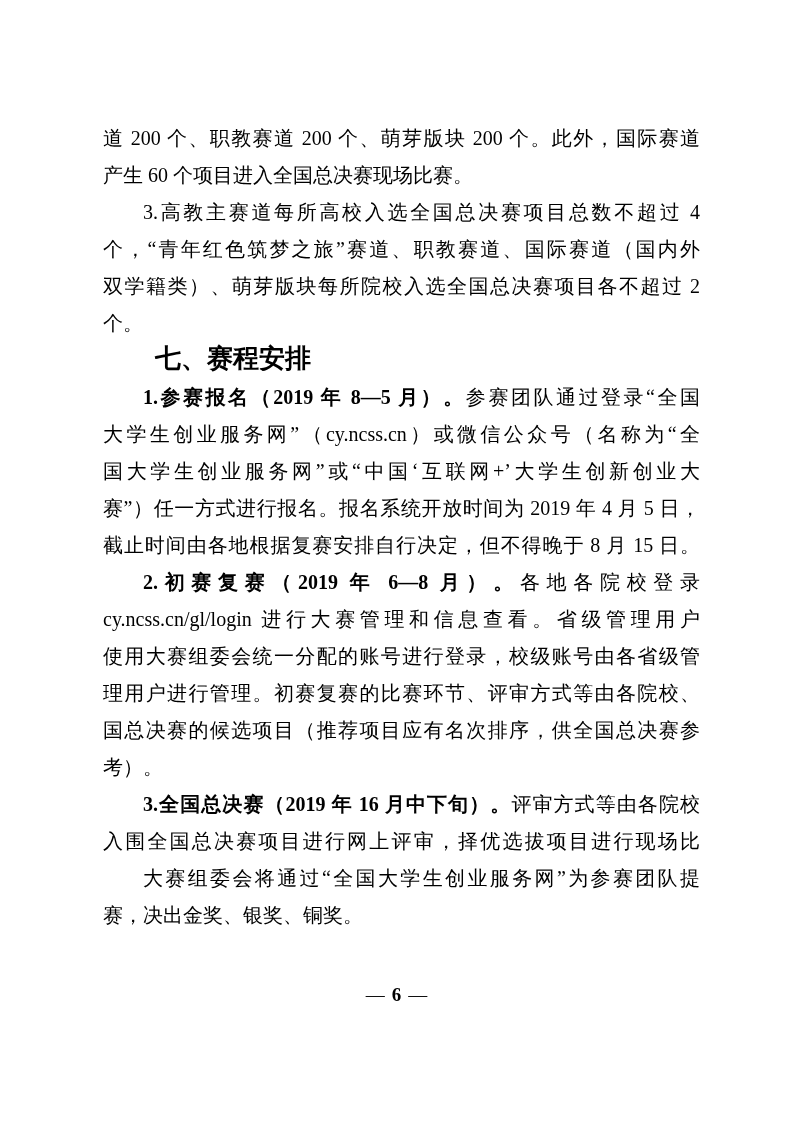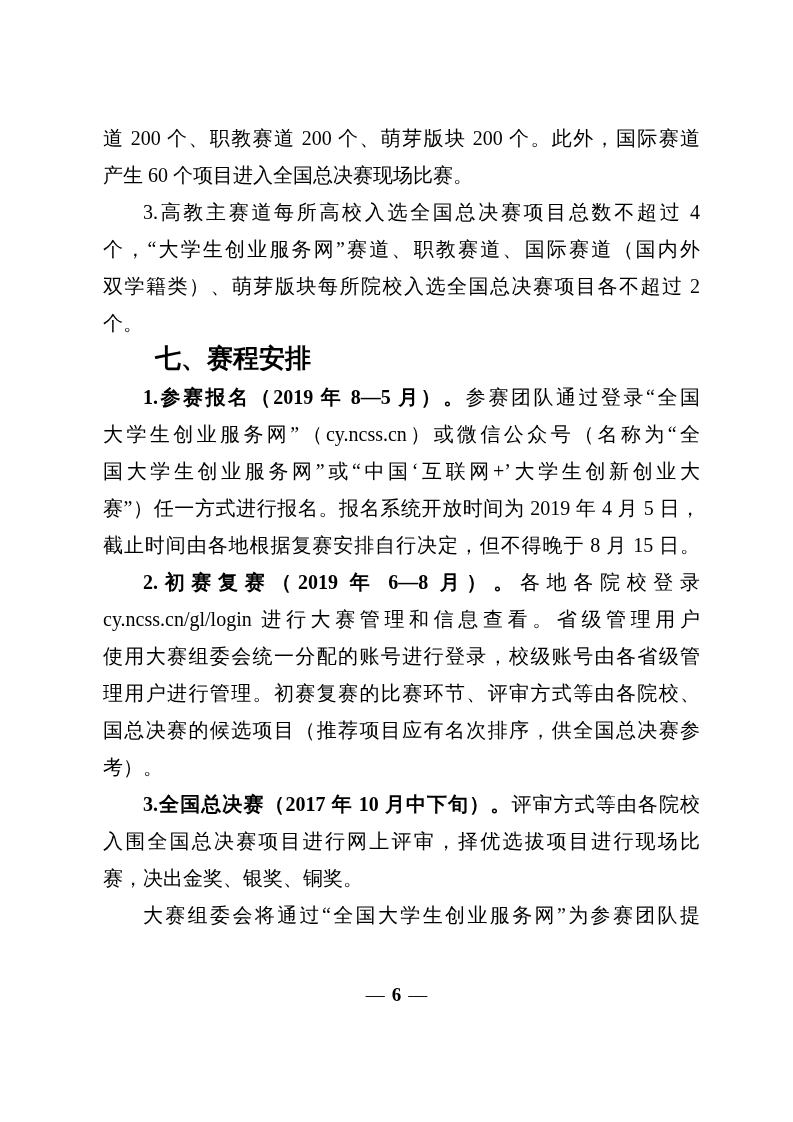--- a/index.html
+++ b/index.html
@@ -62,43 +62,43 @@
 </style>
 </head>
 <body>
 
 <div class="page">
   <div class="content">
 
     <div class="ln fill"><span>道 200 个、职教赛道 200 个、萌芽版块 200 个。此外，国际赛道</span></div>
     <div class="ln"><span>产生 60 个项目进入全国总决赛现场比赛。</span></div>
     <div class="ln fill ind"><span>3.高教主赛道每所高校入选全国总决赛项目总数不超过 4</span></div>
-    <div class="ln fill"><span>个，“大学生创业服务网”赛道、职教赛道、国际赛道（国内外</span></div>
+    <div class="ln fill"><span>个，“青年红色筑梦之旅”赛道、职教赛道、国际赛道（国内外</span></div>
     <div class="ln fill"><span>双学籍类）、萌芽版块每所院校入选全国总决赛项目各不超过 2</span></div>
     <div class="ln"><span>个。</span></div>
 
     <div class="ln hd ind"><span>七、赛程安排</span></div>
 
     <div class="ln fill ind"><span class="b">1.参赛报名（2019 年 8—5 月）。</span><span>参赛团队通过登录“全国</span></div>
     <div class="ln fill"><span>大学生创业服务网”（cy.ncss.cn）或微信公众号（名称为“全</span></div>
     <div class="ln fill"><span>国大学生创业服务网”或“中国‘互联网+’大学生创新创业大</span></div>
     <div class="ln fill"><span>赛”）任一方式进行报名。报名系统开放时间为 2019 年 4 月 5 日，</span></div>
     <div class="ln fill"><span>截止时间由各地根据复赛安排自行决定，但不得晚于 8 月 15 日。</span></div>
 
     <div class="ln fill ind"><span class="b">2.初赛复赛（2019 年 6—8 月）。</span><span>各地各院校登录</span></div>
     <div class="ln fill"><span>cy.ncss.cn/gl/login 进行大赛管理和信息查看。省级管理用户</span></div>
     <div class="ln fill"><span>使用大赛组委会统一分配的账号进行登录，校级账号由各省级管</span></div>
     <div class="ln fill"><span>理用户进行管理。初赛复赛的比赛环节、评审方式等由各院校、</span></div>
     <div class="ln fill"><span>国总决赛的候选项目（推荐项目应有名次排序，供全国总决赛参</span></div>
     <div class="ln"><span>考）。</span></div>
 
-    <div class="ln fill ind"><span class="b">3.全国总决赛（2017 年 10 月中下旬）。</span><span>评审方式等由各院校</span></div>
+    <div class="ln fill ind"><span class="b">3.全国总决赛（2019 年 16 月中下旬）。</span><span>评审方式等由各院校</span></div>
     <div class="ln fill"><span>入围全国总决赛项目进行网上评审，择优选拔项目进行现场比</span></div>
+    <div class="ln fill ind"><span>大赛组委会将通过“全国大学生创业服务网”为参赛团队提</span></div>
+
     <div class="ln"><span>赛，决出金奖、银奖、铜奖。</span></div>
-
-    <div class="ln fill ind"><span>大赛组委会将通过“全国大学生创业服务网”为参赛团队提</span></div>
 
   </div>
 
   <div class="footer">
     <span class="dash">—</span><span class="pagenum">6</span><span class="dash">—</span>
   </div>
 </div>
 
 </body></html>

